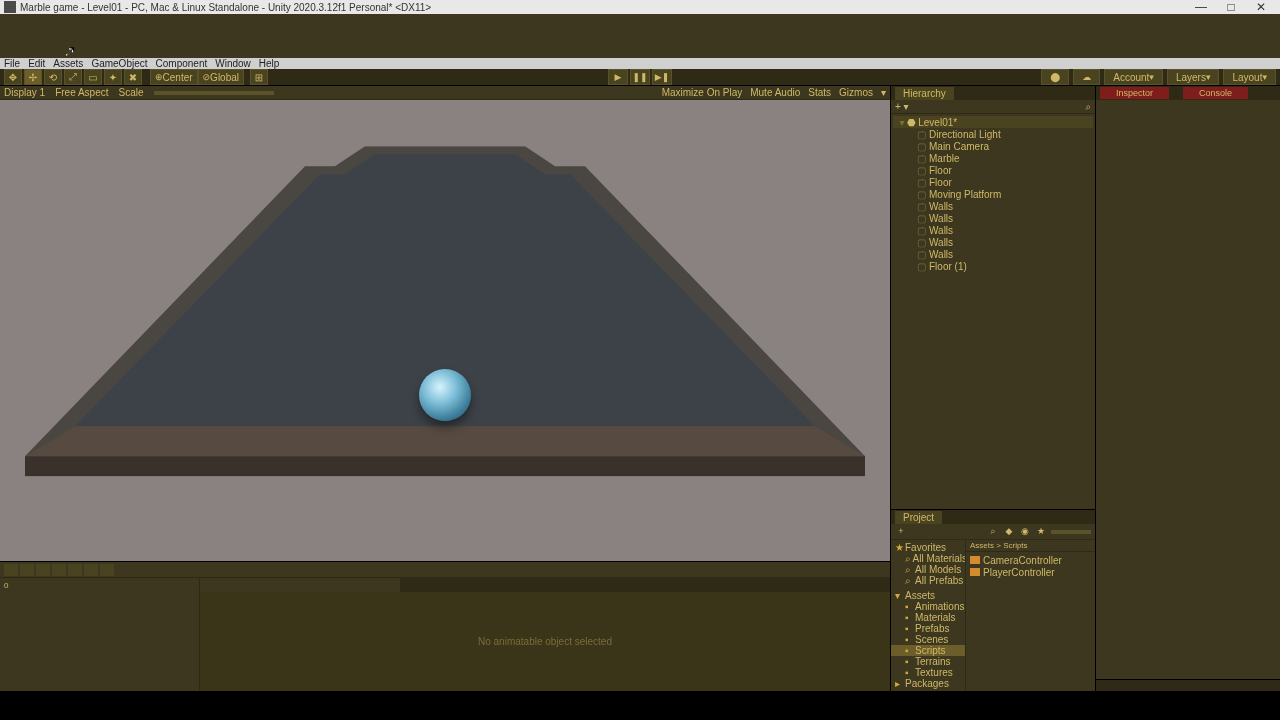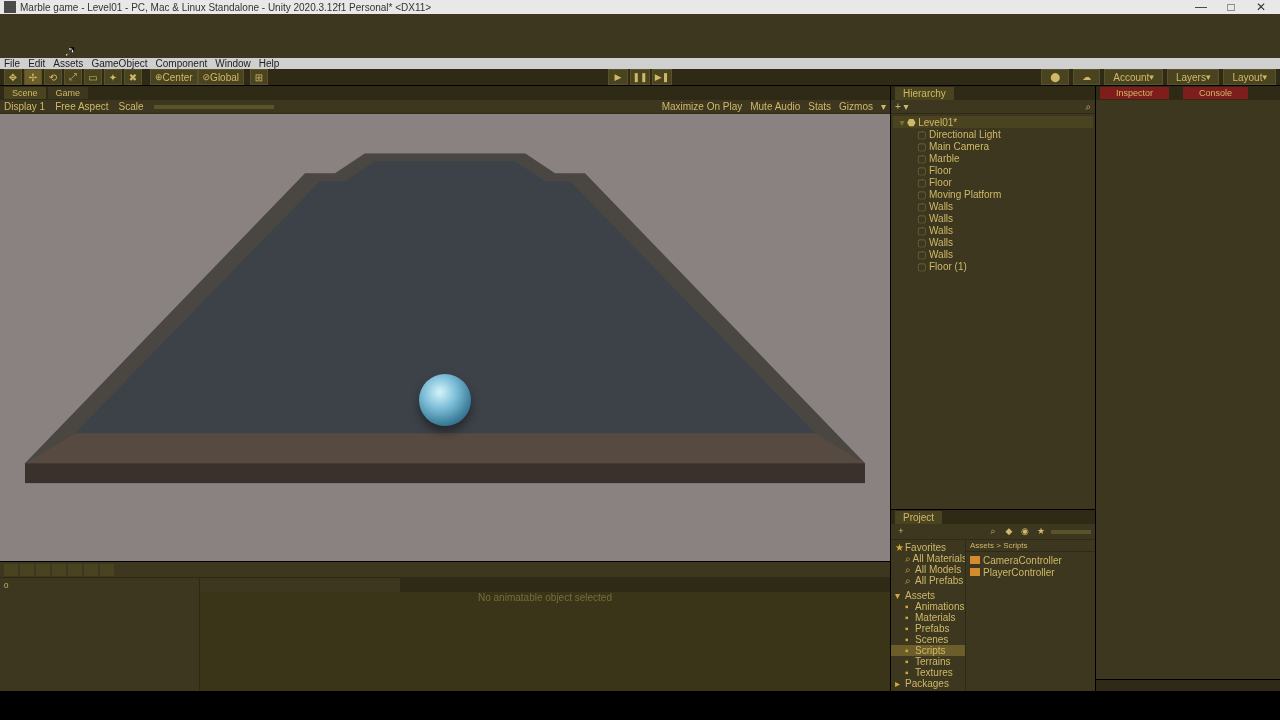--- a/index.html
+++ b/index.html
@@ -35,21 +35,21 @@
 .cursor { position: absolute; left: 65px; top: 43px; width: 10px; height: 14px; z-index: 999; }
 .cursor::before { content: "↖"; color: #000; text-shadow: 1px 1px 0 #fff; font-size: 13px; position: absolute; transform: scaleX(-1); }
 .anim-panel { height: 130px; background: #3d3720; border-top: 1px solid #000; display: flex; flex-direction: column; }
 .anim-tab { height: 14px; background: #2e2a15; display: flex; align-items: center; padding-left: 4px; }
 .anim-tab .tab { background: #4a431f; }
 .anim-ctrl { height: 16px; background: #3d3720; display: flex; align-items: center; padding: 0 4px; gap: 2px; border-bottom: 1px solid #2e2a15; }
 .anim-ctrl .ab { width: 14px; height: 12px; background: #4a431f; cursor: pointer; }
 .timeline { height: 14px; background: #2e2a15; position: relative; margin-left: 200px; }
 .anim-body { flex: 1; display: flex; }
 .anim-left { width: 200px; background: #3d3720; border-right: 1px solid #2e2a15; }
-.anim-right { flex: 1; background: #3a3418; display: flex; justify-content: center; color: #7a6d3a; font-size: 9px; }
+.anim-right { flex: 1; background: #3a3418; display: flex; align-items: center; justify-content: center; color: #7a6d3a; font-size: 9px; }
 .anim-foot { height: 16px; background: #2e2a15; display: flex; align-items: center; padding: 0 4px; gap: 8px; }
 .anim-foot .fb { padding: 2px 10px; color: #cfb968; font-size: 9px; cursor: pointer; }
 .right-col { width: 205px; display: flex; flex-direction: column; background: #3d3720; border-left: 1px solid #000; }
 .panel-hdr { height: 14px; background: #2e2a15; display: flex; align-items: center; padding: 0 4px; color: #cfb968; font-size: 9px; }
 .panel-hdr .htab { padding: 1px 8px; background: #4a431f; margin-right: 2px; cursor: pointer; }
 .hier-bar { height: 14px; background: #3d3720; border-bottom: 1px solid #2e2a15; display: flex; align-items: center; padding: 0 4px; color: #cfb968; font-size: 9px; }
 .hier-body { flex: 0 0 auto; height: 395px; background: #3d3720; overflow: auto; padding: 2px 0; }
 .hier-item { display: flex; align-items: center; padding: 0 4px; height: 12px; color: #cfb968; font-size: 9px; cursor: pointer; }
 .hier-item .fold { width: 10px; text-align: center; color: #7a6d3a; }
 .hier-item .eye { width: 10px; margin-right: 2px; color: #7a6d3a; }
@@ -124,24 +124,20 @@
       <div class="rt-btn">☁</div>
       <div class="rt-btn"><span>Account</span> ▾</div>
       <div class="rt-btn"><span>Layers</span> ▾</div>
       <div class="rt-btn"><span>Layout</span> ▾</div>
     </div>
   </div>
 
   <div class="main">
 
     <div class="left-area">
-      <div class="tabs-row">
-        <div class="tab">Scene</div>
-        <div class="tab active">Game</div>
-      </div>
       <div class="viewbar">
         <span class="vb-item">Display 1</span>
         <span class="vb-item">Free Aspect</span>
         <span class="vb-item">Scale</span>
         <span class="vb-item" style="width:120px;height:4px;background:#5a5228;display:inline-block;"></span>
         <div class="vb-right">
           <span>Maximize On Play</span>
           <span>Mute Audio</span>
           <span>Stats</span>
           <span>Gizmos</span>

